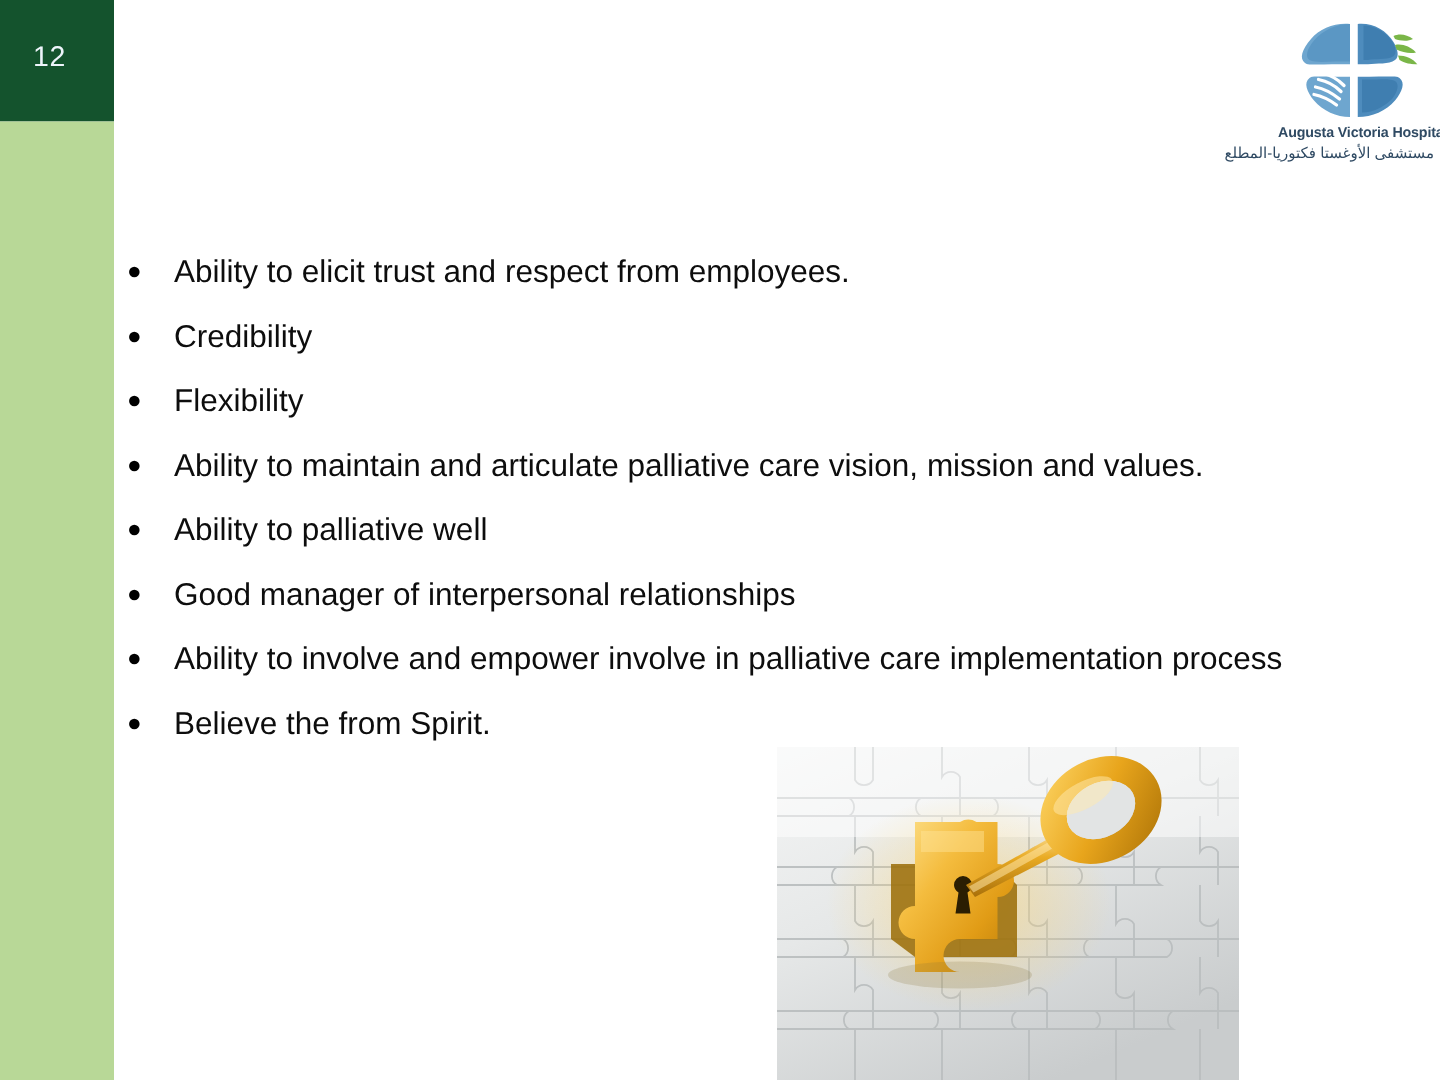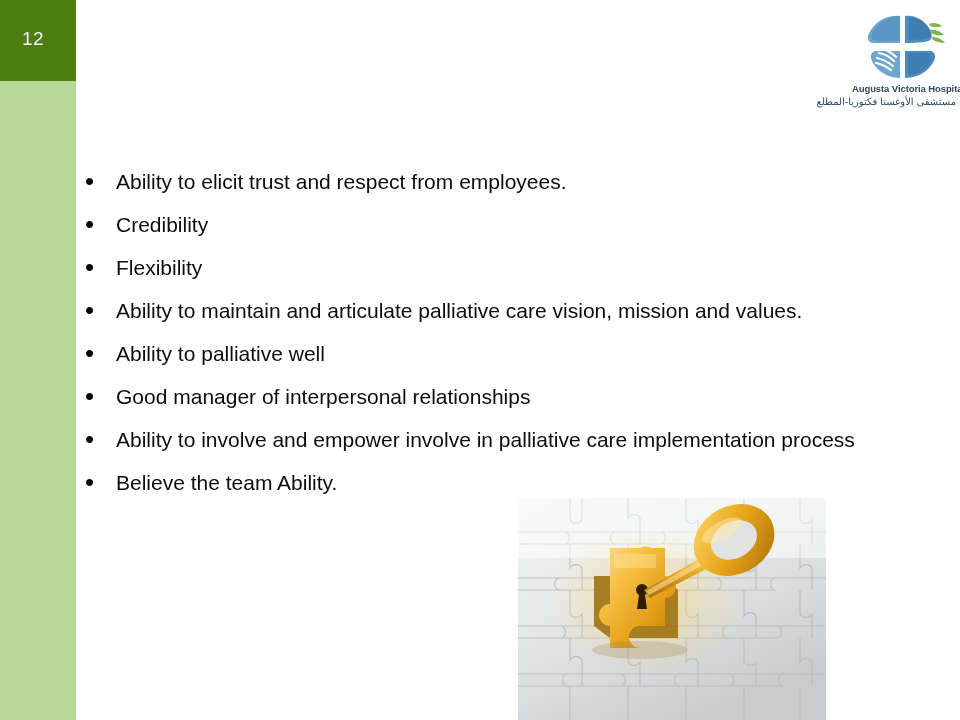--- a/index.html
+++ b/index.html
@@ -18,21 +18,21 @@
     overflow: hidden;
   }
 
   
   #slide-number-block {
     position: absolute;
     left: 0;
     top: 0;
     width: 76px;
     height: 81px;
-    background: #4d7c0f;
+    background: #14532d;
   }
   #slide-number-text {
     position: absolute;
     left: 22px;
     top: 29px;
     font-size: 19px;
     color: #eef5fb;
     line-height: 1;
     letter-spacing: 0.5px;
   }
@@ -221,21 +221,21 @@
       <span class="bullet-text">Good manager of interpersonal relationships</span>
     </div>
 
     <div class="bullet-row">
       <span class="bullet-marker">•</span>
       <span class="bullet-text">Ability to involve and empower involve in palliative care implementation process</span>
     </div>
 
     <div class="bullet-row">
       <span class="bullet-marker">•</span>
-      <span class="bullet-text">Believe the team Ability.</span>
+      <span class="bullet-text">Believe the from Spirit.</span>
     </div>
 
   </div>
 
   <div id="puzzle-photo">
     <svg width="308" height="222" viewBox="0 0 308 222" xmlns="http://www.w3.org/2000/svg">
       <defs>
         <linearGradient id="bgGrad" x1="0" y1="0" x2="0.6" y2="1">
           <stop offset="0%" stop-color="#f4f5f5"></stop>
           <stop offset="45%" stop-color="#e6e8e8"></stop>

